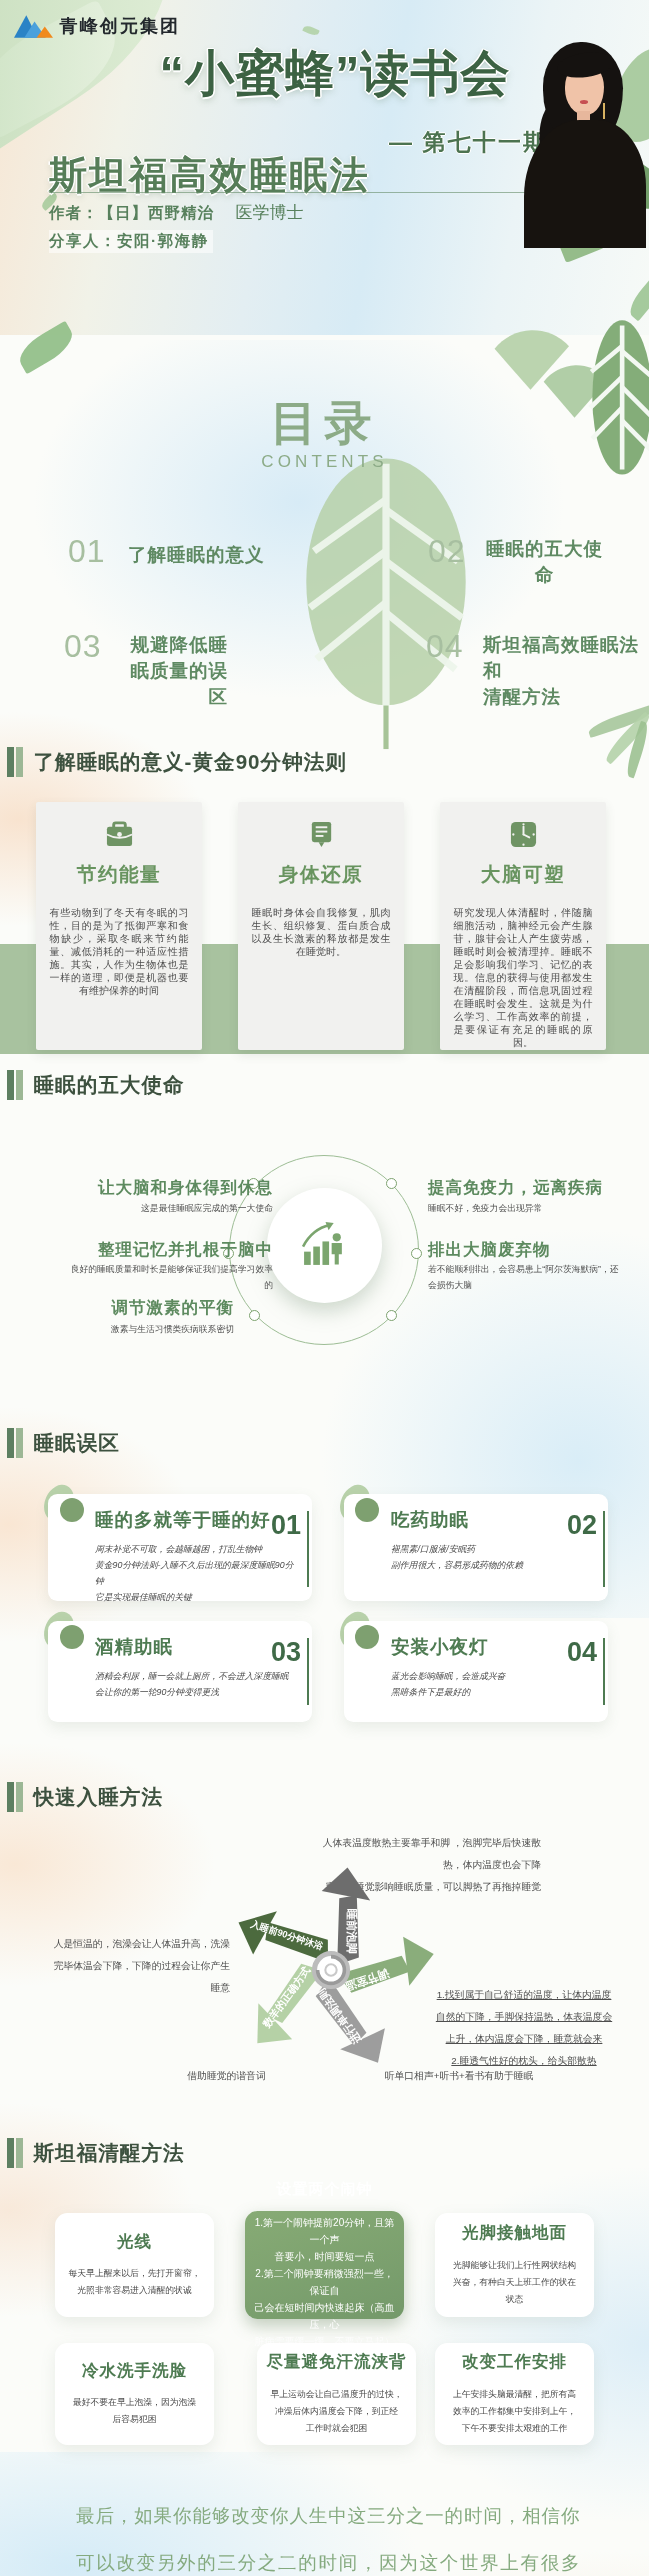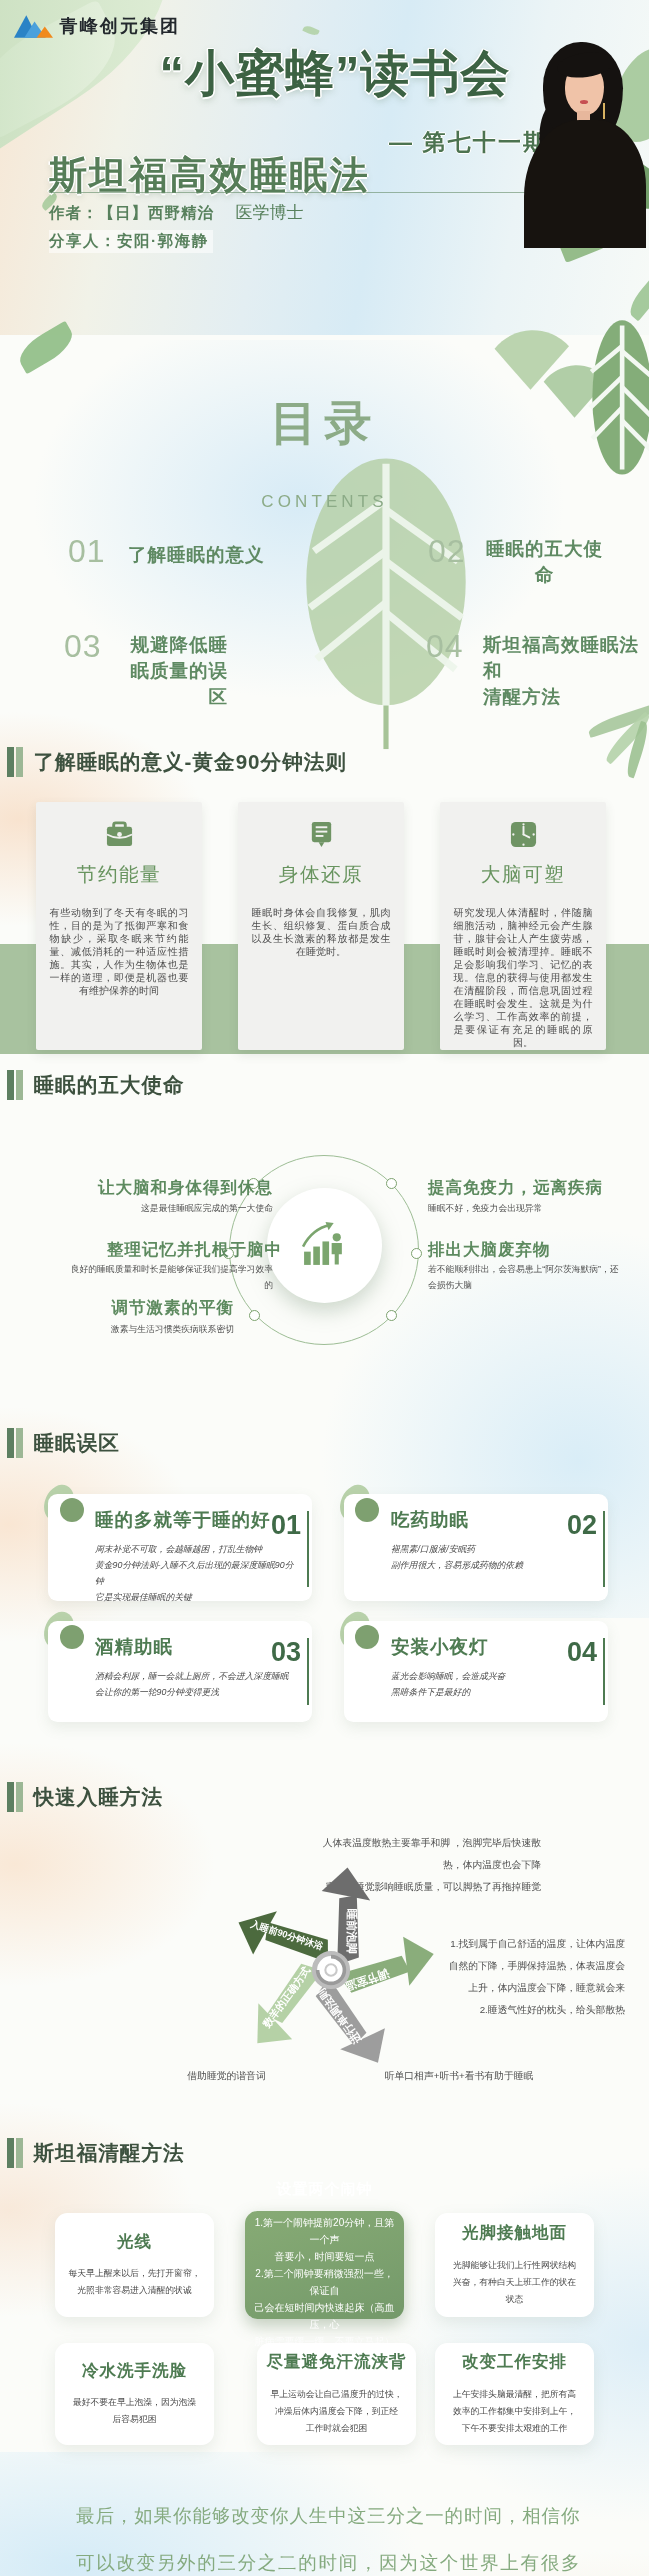--- a/index.html
+++ b/index.html
@@ -70,36 +70,36 @@
   .w-face{position:absolute;left:44px;top:20.6px;width:39px;height:52px;background:#f0c3a8;border-radius:50% 50% 46% 54%/48% 48% 56% 52%;}
   .w-fringe{position:absolute;left:36px;top:11.3px;width:57px;height:24px;background:#151210;border-radius:50%;transform:rotate(-8deg);}
   .w-lips{position:absolute;left:59px;top:58px;width:8.2px;height:3.6px;background:#c64f52;border-radius:50%;}
   .w-ear{position:absolute;left:82px;top:61px;width:1.5px;height:15.5px;background:#d8b262;}
   .w-neck{position:absolute;left:56px;top:69px;width:13.4px;height:13.4px;background:#e7b79c;}
   .w-body{position:absolute;left:3.1px;top:78px;width:122px;height:128px;background:#17130f;border-radius:46% 40% 0 0/60% 52% 0 0;}
   .w-hairside{position:absolute;left:17.5px;top:62px;width:28px;height:67px;background:#151210;border-radius:40% 60% 40% 60%;transform:rotate(6deg);}
 
   
   .toc-title{left:0;top:392px;width:649px;text-align:center;font-size:47px;color:#8cab87;font-weight:bold;letter-spacing:7.2px;}
-  .toc-sub{left:0;top:452px;width:649px;text-align:center;font-size:17px;color:#8cab87;letter-spacing:4.1px;margin-top:40px;}
+  .toc-sub{left:0;top:452px;width:649px;text-align:center;font-size:17px;color:#8cab87;letter-spacing:4.1px;}
   .toc-num{font-size:32px;color:#a7bfa0;letter-spacing:1px;}
   .toc-label{font-size:18.5px;color:#5f8a63;font-weight:bold;line-height:26px;letter-spacing:1px;}
 
   
   .sec-header{display:flex;align-items:center;height:30px;}
   .sec-header .b1{width:6.7px;height:30px;background:#5d7f61;}
   .sec-header .b2{width:6.7px;height:30px;background:#9cb795;margin-left:2.6px;}
   .sec-header h2{margin:0 0 0 10.3px;font-size:20.6px;font-weight:bold;color:#3d513f;letter-spacing:1px;}
 
   
   .band{left:0;top:944px;width:649px;height:110px;background:#a8c29f;}
   .mcard{top:802px;width:166px;height:248px;background:#f1f1ef;border-radius:2.1px;
     box-shadow:0 4.1px 10.3px rgba(60,80,60,.10);text-align:center;}
   .mcard .icon{margin-top:17.5px;}
-  .mcard h3{margin:10.3px 0 0 0;font-size:19.6px;color:#68945f;font-weight:normal;letter-spacing:1.5px;}
+  .mcard h3{margin:10.3px 0 0 0;font-size:19.6px;color:#68945f;font-weight:bold;letter-spacing:1.5px;}
   .mcard p{margin:18.5px 13.4px 0 13.4px;font-size:10px;line-height:13px;color:#4d4d4d;
     text-align:justify;text-align-last:center;}
 
   
   .circle-outer{left:229px;top:1155px;width:188px;height:188px;border:1px solid #9dbd95;border-radius:50%;}
   .node{width:9.3px;height:9.3px;background:#fff;border:1.5px solid #7da26f;border-radius:50%;}
   .circle-inner{left:267px;top:1188px;width:115px;height:115px;background:#fff;border-radius:50%;
     box-shadow:0 8.2px 20.6px rgba(130,155,130,.38);}
   .mis-title{font-size:16.5px;font-weight:bold;color:#5d8a5f;letter-spacing:1px;}
   .mis-sub{font-size:8.8px;color:#4f4f4f;line-height:16px;}
@@ -110,21 +110,21 @@
   .kcard h3{position:absolute;left:47px;top:13.4px;margin:0;font-size:18.5px;font-weight:bold;color:#4e7b52;letter-spacing:1px;}
   .kcard .num{position:absolute;left:223px;top:15.5px;font-size:27px;font-weight:bold;color:#3f6a47;}
   .kcard .vline{position:absolute;left:259px;top:16.5px;width:2.1px;height:76px;background:#4e7b52;}
   .kcard p{position:absolute;left:47px;top:47px;width:204px;margin:0;font-size:8.8px;line-height:16px;color:#4a4a4a;font-style:italic;}
   .deco-ellipse{width:28px;height:38px;background:#b9d2ab;border-radius:50%;transform:rotate(24deg);}
   .deco-circle{width:24px;height:24px;background:#7ea070;border-radius:50%;}
 
   
   .fa-note{font-size:9.8px;line-height:22px;color:#4e4e4e;}
   .fa-top{left:139px;top:1832px;width:402px;text-align:right;}
-  .fa-right{left:423px;top:1933px;width:202px;text-align:right;}
+  .fa-right{left:423px;top:1984px;width:202px;text-align:center;text-decoration:underline;}
   .fa-left{left:37px;top:1933px;width:193px;text-align:right;}
   .fa-bl{left:152px;top:2065px;width:149px;text-align:center;}
   .fa-br{left:361px;top:2065px;width:196px;text-align:center;}
 
   
   .wcard{width:159px;background:#fff;border-radius:12.4px;box-shadow:0 5.2px 14.4px rgba(110,130,110,.13);
     display:flex;flex-direction:column;justify-content:center;align-items:center;}
   .wcard h3{margin:0;font-size:16.5px;font-weight:bold;color:#4e7b52;letter-spacing:1px;}
   .wcard p{margin:12.4px 7.2px 0 7.2px;font-size:8.8px;line-height:17px;color:#4a4a4a;text-align:center;}
   .wcard.green{background:linear-gradient(160deg,#87ab75,#74996a);box-shadow:0 6.2px 15.5px rgba(90,120,80,.35);}
@@ -340,21 +340,21 @@
       <polygon points="50,4 66,6 56,20" fill="#7ba56e"></polygon>
     </svg>
   </span>
 
   <div class="abs mis-title t-right" style="left:57px;top:1177px;width:216px">让大脑和身体得到休息</div>
   <div class="abs mis-sub t-right" style="left:57px;top:1200px;width:216px">这是最佳睡眠应完成的第一大使命</div>
 
   <div class="abs mis-title" style="left:428px;top:1177px;width:211px">提高免疫力，远离疾病</div>
   <div class="abs mis-sub" style="left:428px;top:1200px;width:206px">睡眠不好，免疫力会出现异常</div>
 
-  <div class="abs mis-title t-right" style="left:66px;top:1239px;width:216px">整理记忆并扎根于脑中</div>
+  <div class="abs mis-title t-right" style="left:57px;top:1239px;width:216px">整理记忆并扎根于脑中</div>
   <div class="abs mis-sub t-right pre" style="left:30px;top:1261px;width:243px">良好的睡眠质量和时长是能够保证我们提高学习效率
 的</div>
 
   <div class="abs mis-title" style="left:428px;top:1239px;width:211px">排出大脑废弃物</div>
   <div class="abs mis-sub pre" style="left:428px;top:1261px;width:211px">若不能顺利排出，会容易患上“阿尔茨海默病”，还
 会损伤大脑</div>
 
   <div class="abs mis-title t-right" style="left:54px;top:1297px;width:180px">调节激素的平衡</div>
   <div class="abs mis-sub t-right" style="left:54px;top:1321px;width:180px">激素与生活习惯类疾病联系密切</div>
 
@@ -411,20 +411,23 @@
     <h2>快速入睡方法</h2>
   </div>
 
   <div class="abs fa-note fa-top pre">人体表温度散热主要靠手和脚 ，泡脚完毕后快速散
 热，体内温度也会下降
 穿袜子睡觉影响睡眠质量，可以脚热了再拖掉睡觉</div>
   <div class="abs fa-note fa-right pre">1.找到属于自己舒适的温度，让体内温度
 自然的下降，手脚保持温热，体表温度会
 上升，体内温度会下降，睡意就会来
 2.睡透气性好的枕头，给头部散热</div>
+  <div class="abs fa-note fa-left pre">人是恒温的，泡澡会让人体温升高，洗澡
+完毕体温会下降，下降的过程会让你产生
+睡意</div>
   <div class="abs fa-note fa-bl">借助睡觉的谐音词</div>
   <div class="abs fa-note fa-br">听单口相声+听书+看书有助于睡眠</div>
 
   <span class="abs" style="left:166px;top:1859px">
     <svg width="330" height="223" viewBox="0 0 640 432">
 
       <g transform="rotate(0 320 215)">
         <path d="M332,205 L374,191 L370,70 L336,76 Z" fill="#6d6d6d"></path>
         <polygon points="396,80 352,16 302,62" fill="#6d6d6d"></polygon>
         <text x="352" y="96" transform="rotate(90 352 96)" font-size="22" font-weight="bold" fill="#ffffff">睡前泡脚</text>

